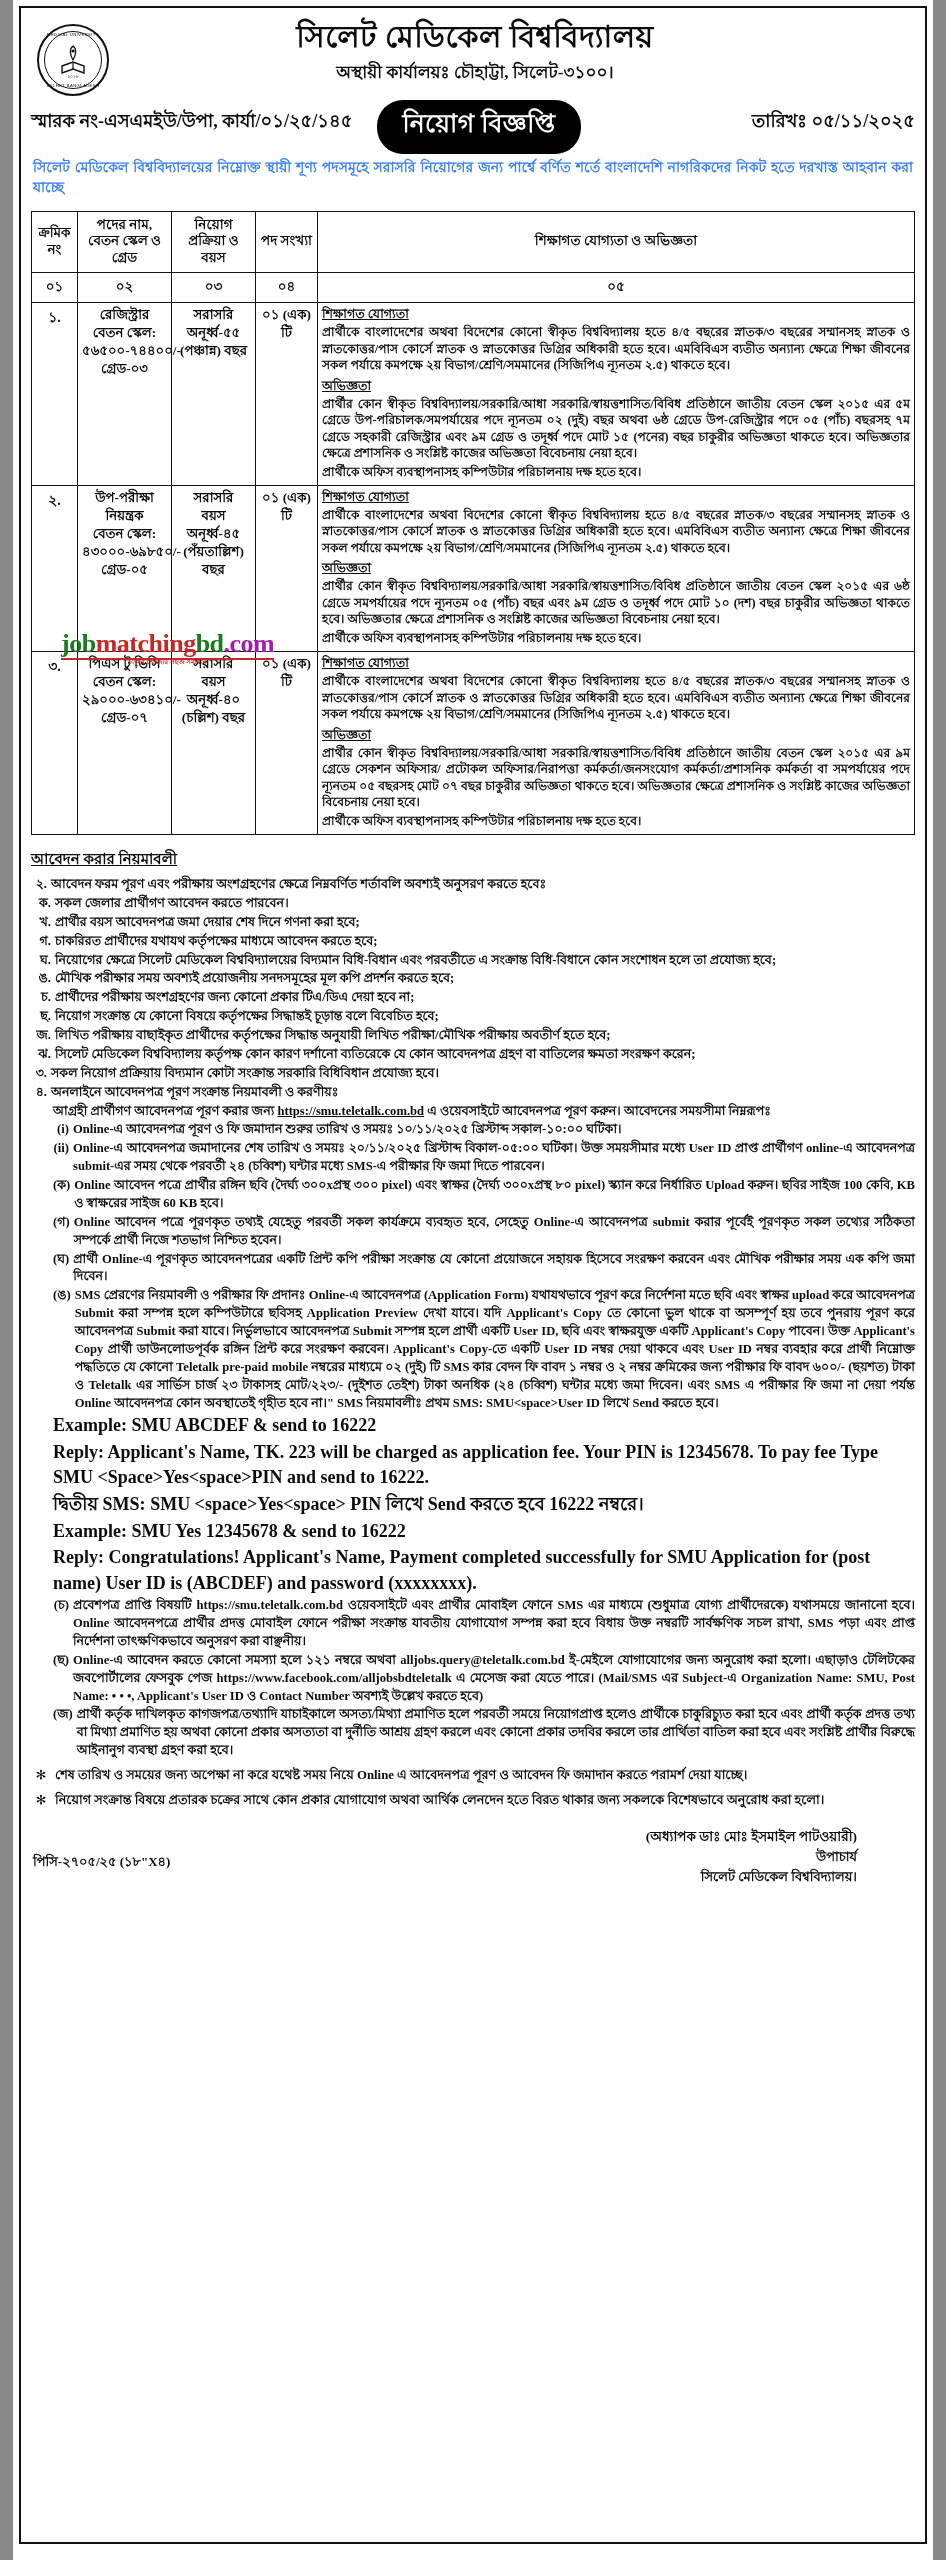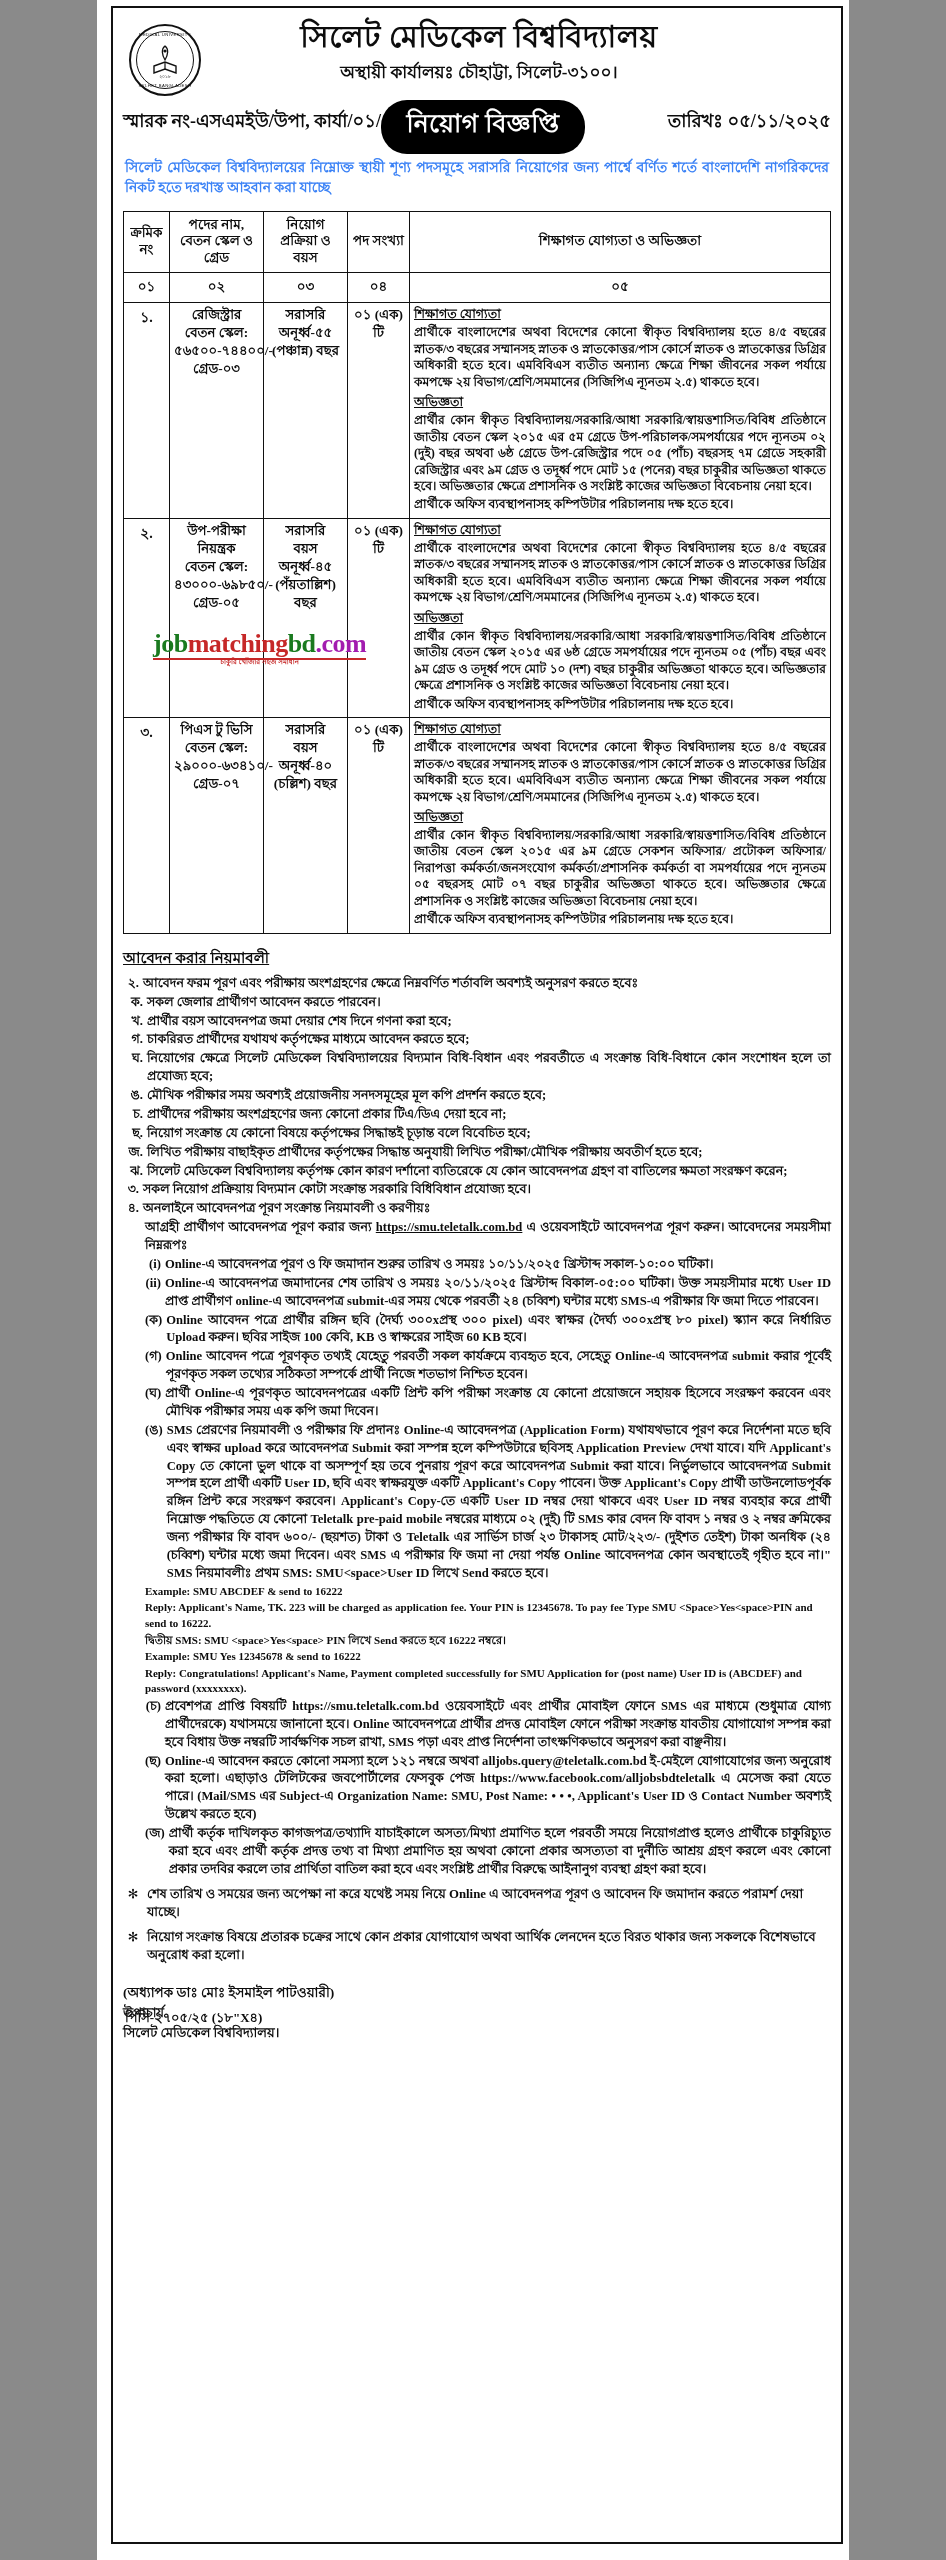--- a/index.html
+++ b/index.html
@@ -3,26 +3,26 @@
 <meta charset="utf-8">
 <title>Sylhet Medical University Job Circular</title>
 <style>
   * { box-sizing: border-box; }
   html, body {
     margin: 0; padding: 0;
     background: #8a8a8a;
     font-family: "Liberation Serif", "DejaVu Serif", serif;
   }
   #page {
-    width: 752px;
+    width: 920px;
     min-height: 2560px;
     margin: 0 auto;
     background: #ffffff;
     position: relative;
-    padding: 6px 6px 10px 14px;
+    padding: 6px 6px 10px 6px;
   }
   .outer-frame {
     border: 2px solid #111;
     padding: 8px 10px 10px 10px;
     min-height: 2538px;
     position: relative;
   }
   
   .header {
     display: flex;
@@ -214,36 +214,37 @@
     text-align: right;
   }
   .rule-text { flex: 1 1 auto; }
   .rule-text a, .link {
     color: #0c0c0c;
     text-decoration: underline;
   }
   .sub-rule { padding-left: 4px; }
   .indent-block { padding-left: 22px; }
   .example-line {
-    font-size: 11px;
+    font-size: 18px;
     line-height: 1.42;
     font-weight: 700;
     margin: 1px 0 1px 22px;
   }
   .star-line {
     display: flex;
     font-size: 12.8px;
     line-height: 1.45;
     font-weight: 700;
     margin-top: 6px;
   }
   .star-line .rule-marker { min-width: 24px; text-align: center; }
   
   .signature {
     margin-top: 18px;
+    text-align: right;
     padding-right: 58px;
     font-size: 13px;
     font-weight: 700;
     line-height: 1.5;
     color: #0c0c0c;
   }
   .sig-name { font-size: 13.5px; }
   .footer-row {
     display: flex;
     justify-content: flex-start;

